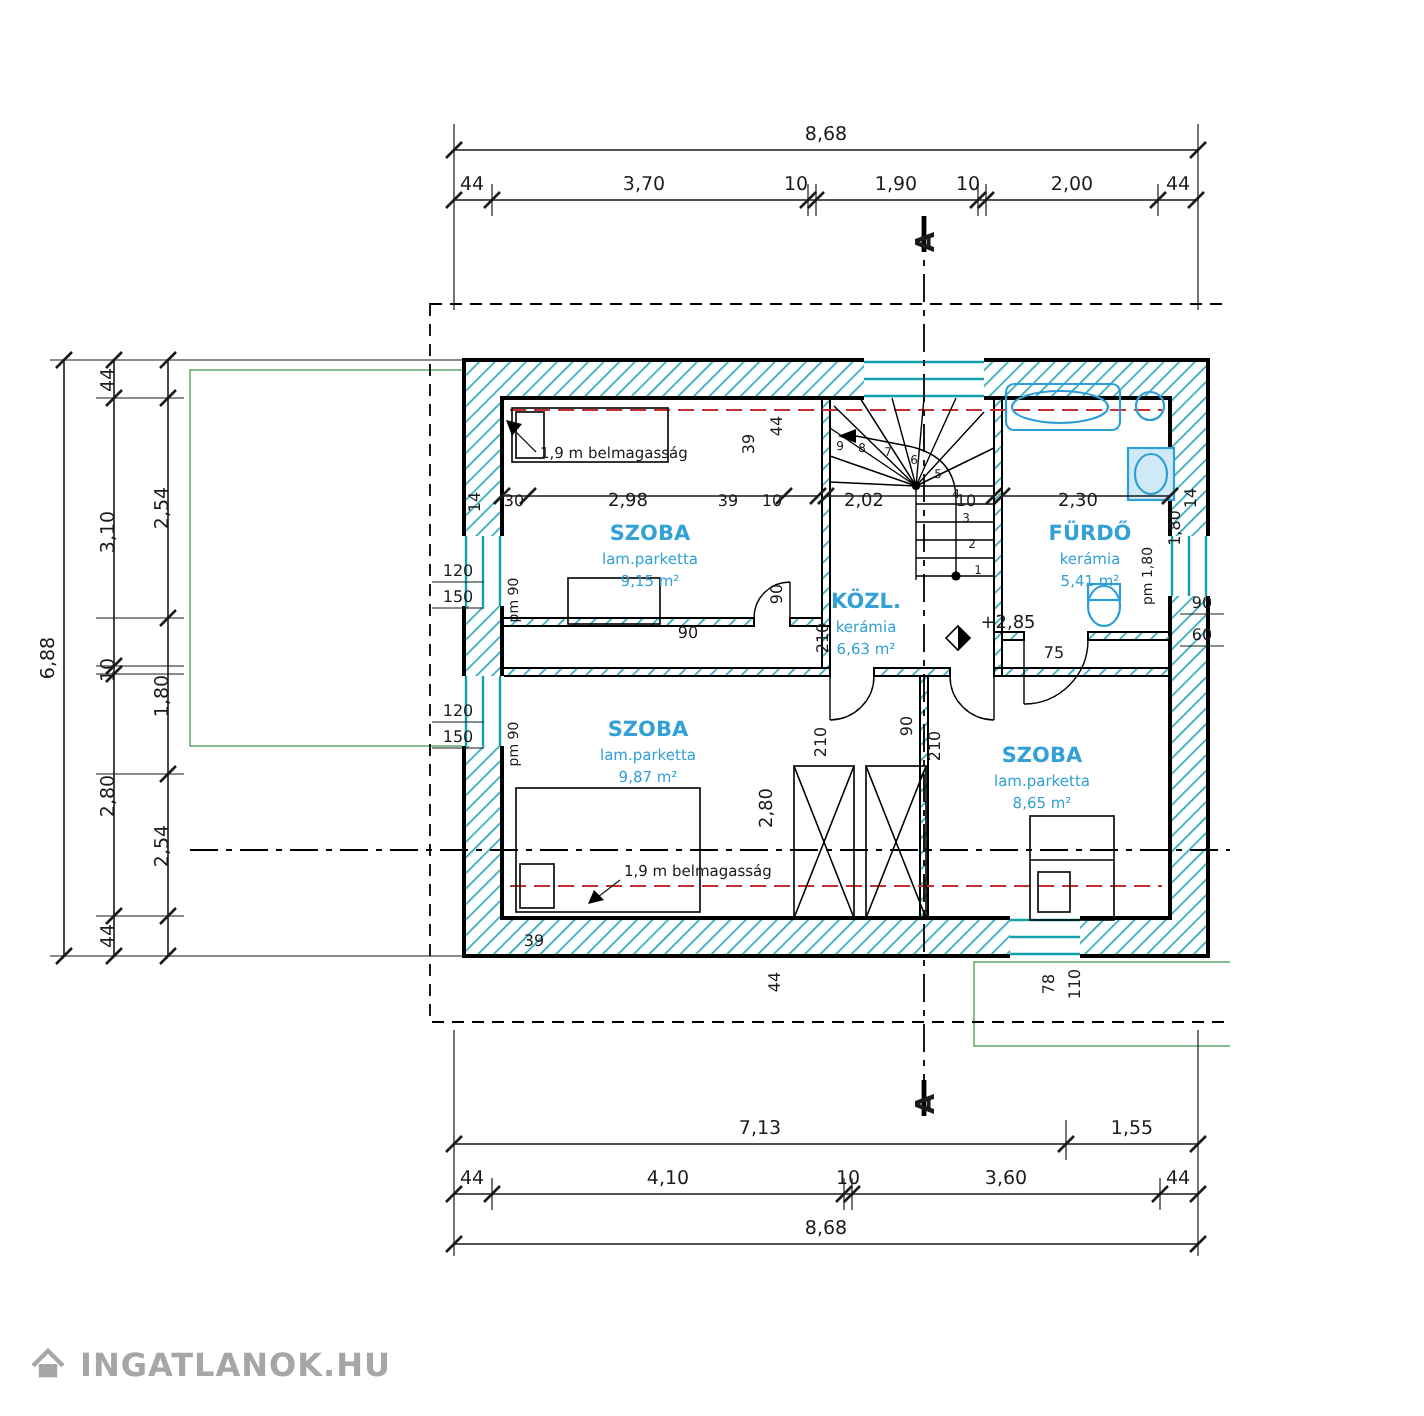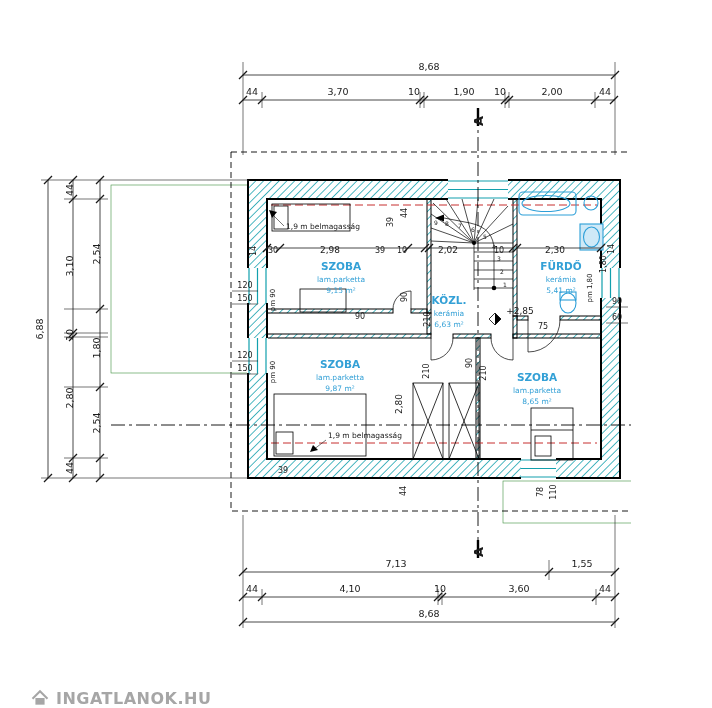--- a/index.html
+++ b/index.html
@@ -1,34 +1,34 @@
 <!DOCTYPE html>
 <html><head>
 <meta charset="utf-8">
 <style>
   html,body{margin:0;padding:0;background:#ffffff;}
   #stage{position:relative;width:615px;height:708px;background:#fff;overflow:hidden;
-         font-family:"DejaVu Sans",sans-serif;margin-left:16px;}
+         font-family:"DejaVu Sans",sans-serif;}
   svg text{font-family:"DejaVu Sans",sans-serif;}
   .dimline{stroke:#1a1a1a;stroke-width:.8;fill:none}
   .witness{stroke:#1a1a1a;stroke-width:.6;fill:none}
   .tick{stroke:#1a1a1a;stroke-width:1.3;fill:none}
   .wallring{fill:url(#hatchWall);stroke:#000;stroke-width:2;fill-rule:evenodd}
   .iwall{fill:url(#hatchWall);stroke:#000;stroke-width:1}
   .win{stroke:#12a0ad;stroke-width:1.2;fill:none}
   .winbg{fill:#ffffff;stroke:none}
   .reddash{stroke:#c62f2f;stroke-width:1;stroke-dasharray:8 4;fill:none}
   .dashdot{stroke:#000;stroke-width:.9;stroke-dasharray:14 4 3 4;fill:none}
   .stub{stroke:#000;stroke-width:2.4;fill:none}
   .eaves{stroke:#000;stroke-width:.9;stroke-dasharray:6 4;fill:none}
   .furn{stroke:#000;stroke-width:.8;fill:none}
   .san{stroke:#2d9fd8;stroke-width:1.1;fill:none}
   .stair{stroke:#000;stroke-width:.7;fill:none}
   .roofedge{stroke:#3f8f3f;stroke-width:.6;fill:none}
-  #watermark{position:absolute;left:14px;top:688px;display:flex;align-items:center;gap:6px;}
+  #watermark{position:absolute;left:14px;top:672px;display:flex;align-items:center;gap:6px;}
   #watermark span{font-size:16px;font-weight:bold;color:#a6a6a6;letter-spacing:.5px;}
 </style>
 </head>
 <body>
 
 <div id="stage">
 
 <svg id="plan-svg" width="712" height="708" viewBox="0 0 712 708">
   <defs>
     <pattern id="hatchWall" width="5.5" height="5.5" patternUnits="userSpaceOnUse" patternTransform="rotate(45)">

